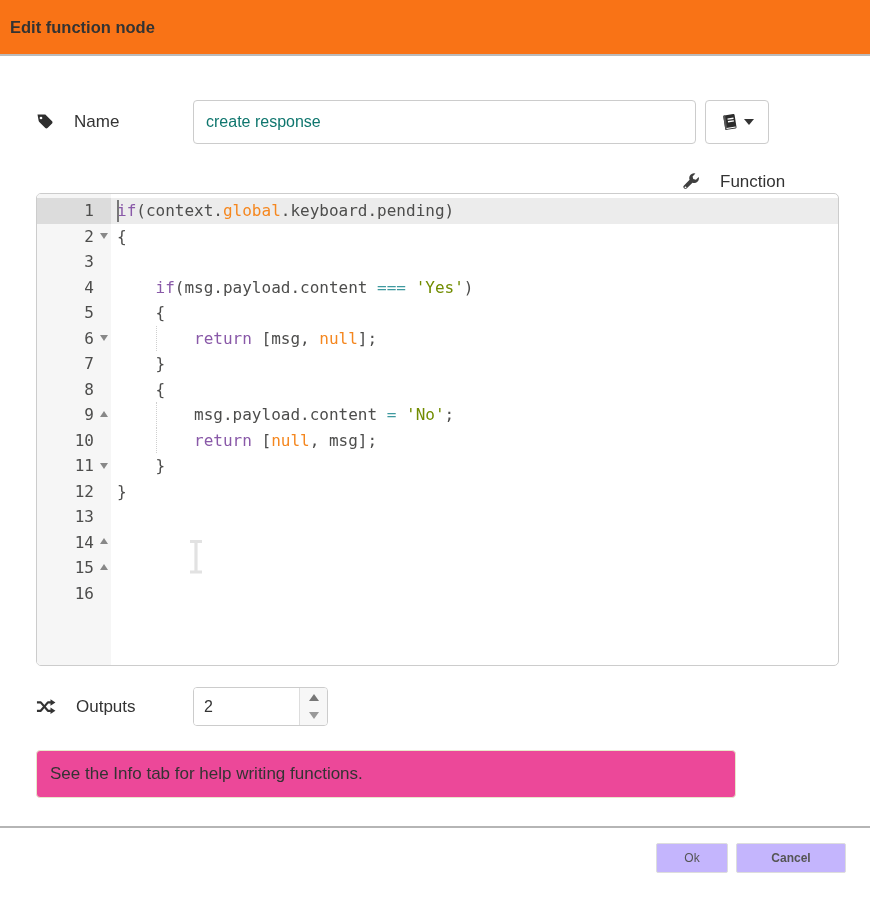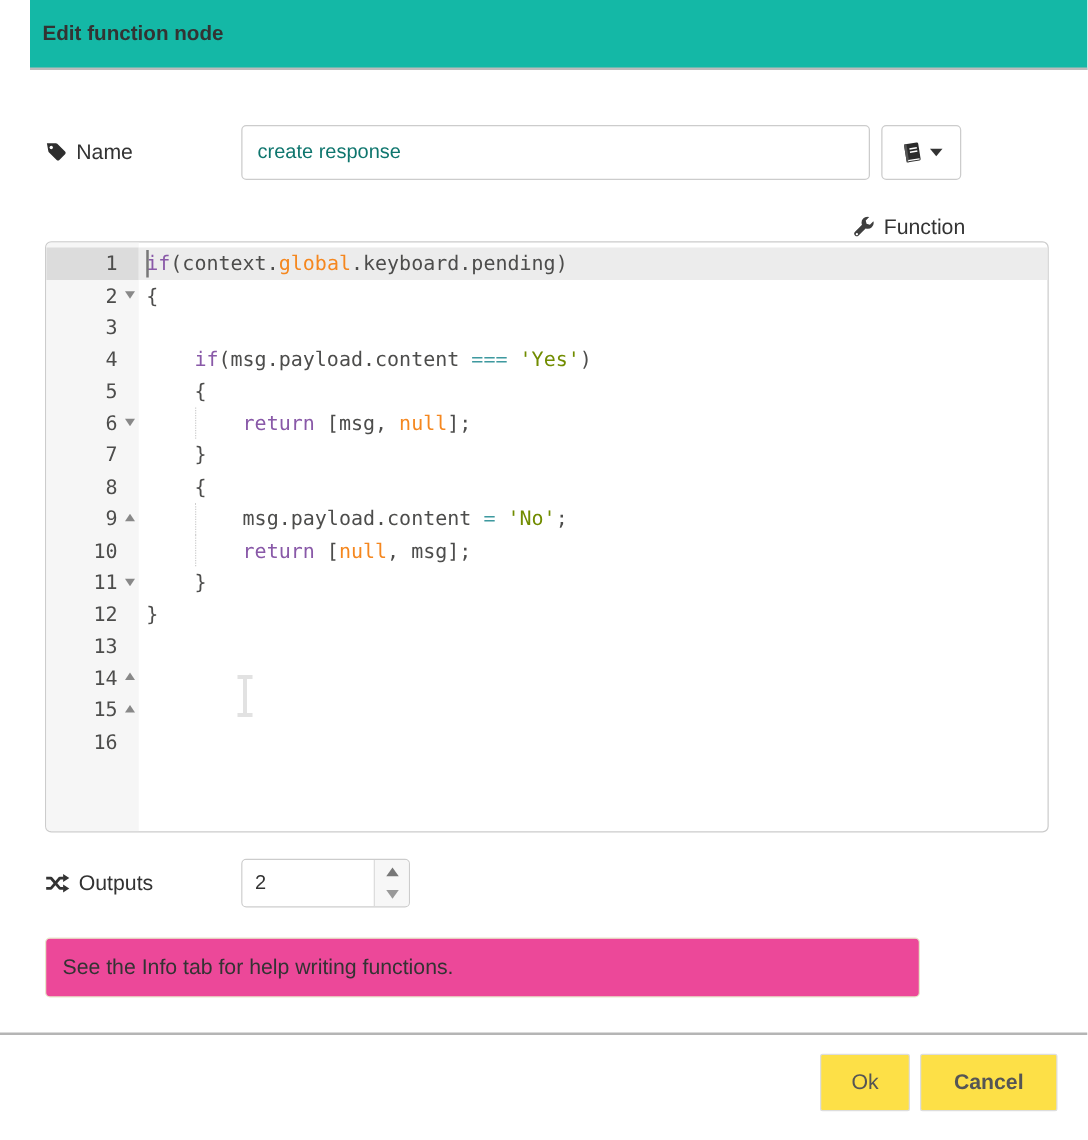--- a/index.html
+++ b/index.html
@@ -1,28 +1,28 @@
 <!DOCTYPE html>
 <html style="--kw: #8959a8; --const: #f5871f; --op: #3e999f; --str: #718c00; --code: #4d4d4c; --header_bg: #f3f3f3; --tip_bg: #fbfbe9; --gutter_bg: #f6f6f6; --active_line_bg: #ececec;"><head>
 <meta charset="utf-8">
 <style>
   * { margin:0; padding:0; box-sizing:border-box; }
   html,body { width:870px; height:912px; background:#fff; overflow:hidden;
               font-family:"Liberation Sans", sans-serif; color:#333; }
 
   
-  .dlg-header { height:56px; background:#14b8a6; border-bottom:2px solid #bbb;
-                display:flex; align-items:center; padding-left:10px;margin-left:24px; }
+  .dlg-header { height:56px; background:#f97316; border-bottom:2px solid #bbb;
+                display:flex; align-items:center; padding-left:10px; }
   .dlg-title  { font-size:16.5px; font-weight:bold; color:#333; }
 
   
   .main { padding:0 31px 0 36px; }
 
   .row { display:flex; align-items:center; }
-  .row-label { width:157px; display:flex; align-items:center; gap:7px;
+  .row-label { width:157px; display:flex; align-items:center; gap:20px;
                font-size:17px; color:#333; flex-shrink:0; }
   .row-label svg { flex-shrink:0; }
 
   .name-row { margin-top:44px; height:44px; }
   .text-input { width:503px; height:44px; border:1px solid #ccc; border-radius:4px;
                 font-size:16px; color:#0f766e; padding:0 12px;
                 font-family:"Liberation Sans", sans-serif; outline:none; }
   .library-btn { margin-left:9px; width:64px; height:44px; background:#fff;
                  border:1px solid #ccc; border-radius:4px; display:flex;
                  align-items:center; justify-content:center; gap:6px; cursor:pointer; }
@@ -78,22 +78,22 @@
 
   
   .tip { margin-top:24px; width:700px; height:48px; background:#ec4899;
          border:1px solid #e7e7ca; border-radius:4px; display:flex;
          align-items:center; padding-left:13px; font-size:17px; color:#333; }
 
   
   .footer-divider { margin-top:28px; border-top:2px solid #b5b5b5; }
   .footer { display:flex; justify-content:flex-end; gap:8px;
             padding:15px 24px 0 0; }
-  .btn { height:46px; background:#fde047; border:1px solid #ddd; border-radius:2px;
-         font-size:17px; color:#555; display:flex; align-items:center;
+  .btn { height:30px; background:#c4b5fd; border:1px solid #ddd; border-radius:2px;
+         font-size:12px; color:#555; display:flex; align-items:center;
          justify-content:center; cursor:pointer;
          font-family:"Liberation Sans",sans-serif; }
   .btn-ok { width:72px; }
   .btn-cancel { width:110px;font-weight:bold; }
 </style>
 </head>
 <body>
 
 <div class="dlg-header">
   <span class="dlg-title">Edit function node</span>

